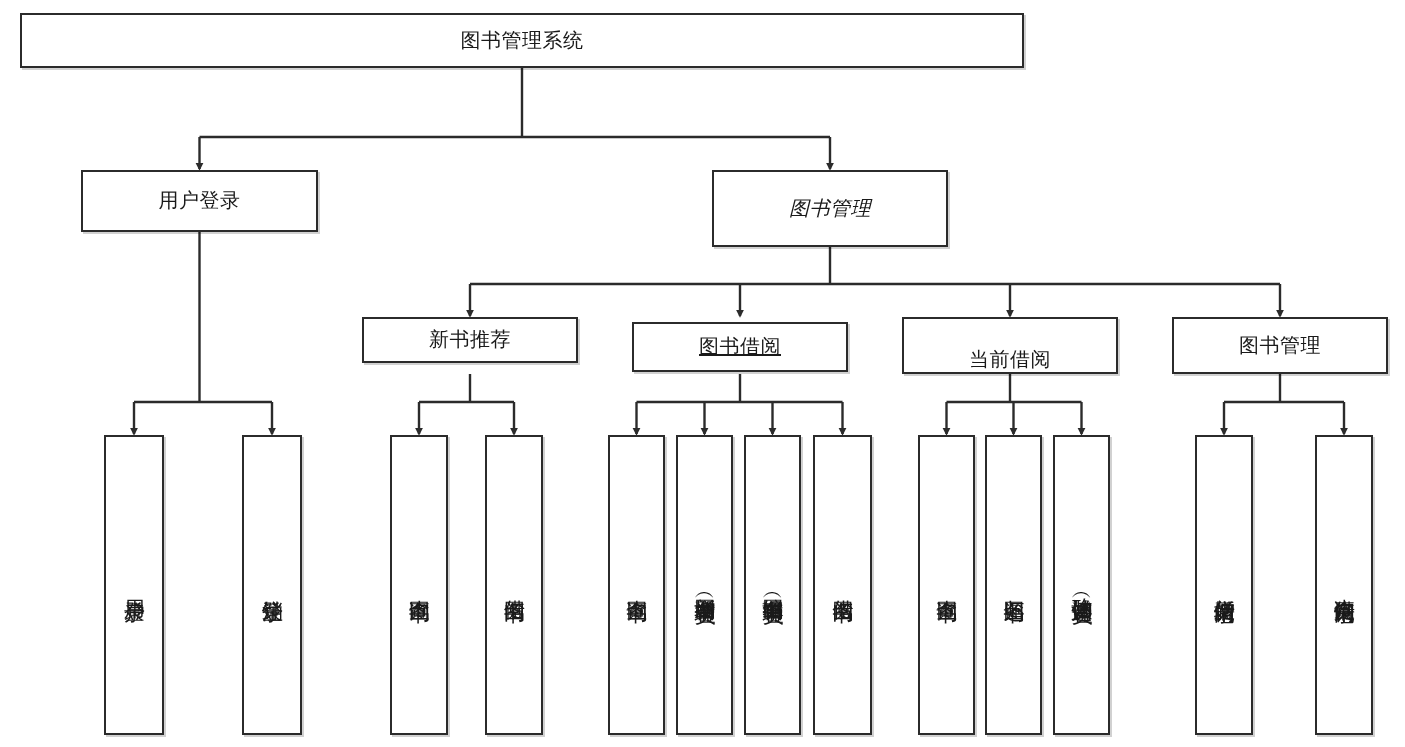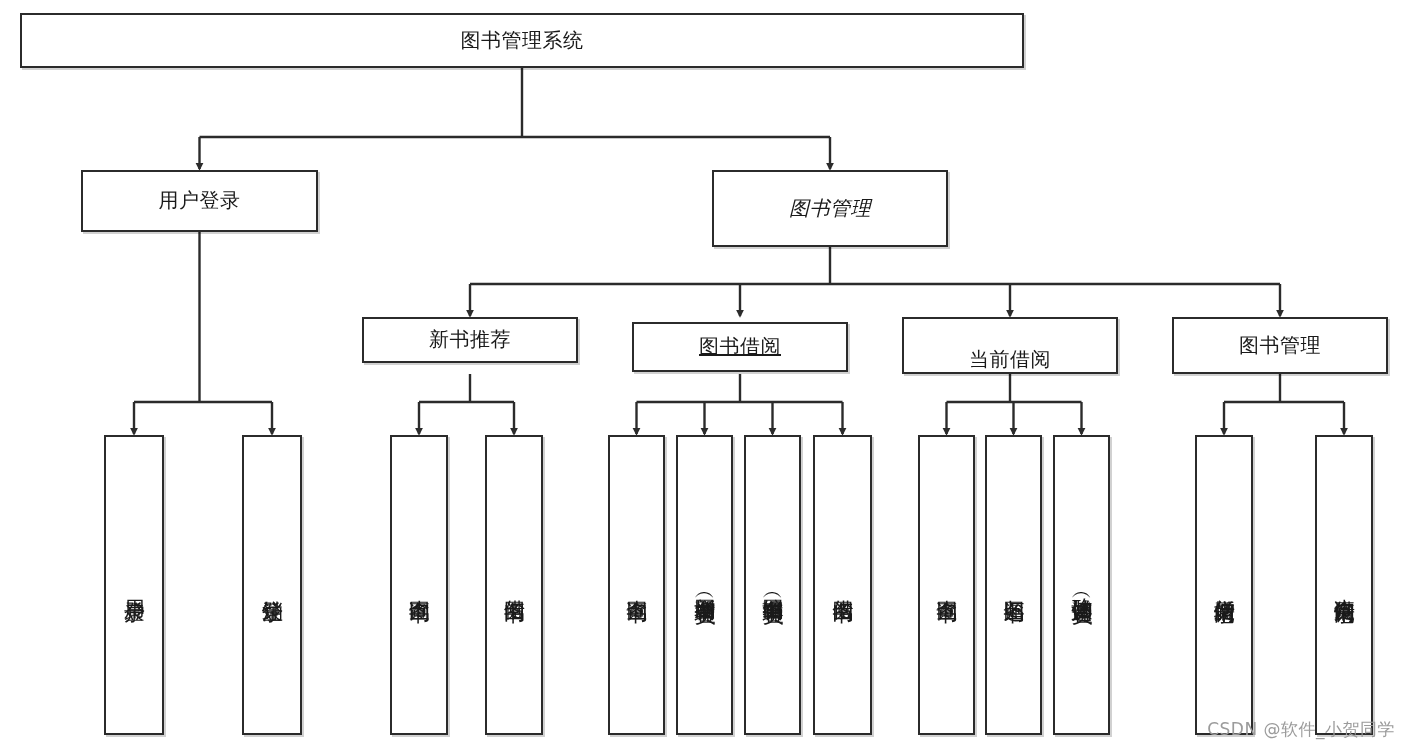--- a/index.html
+++ b/index.html
@@ -169,14 +169,13 @@
       <div class="node v" style="left: 1053px; top: 435px; width: 57px; height: 300px;">
         <span class="lbl">确认归还（管理员）</span>
       </div>
       <div class="node v" style="left: 1195px; top: 435px; width: 58px; height: 300px;">
         <span class="lbl">新增借阅记录</span>
       </div>
       <div class="node v" style="left: 1315px; top: 435px; width: 58px; height: 300px;">
         <span class="lbl">查询借阅记录</span>
       </div>
     </div>
-  <div id="watermark">CSDN @软件_小贺同学</div>
 </div>
 
 </body></html>

